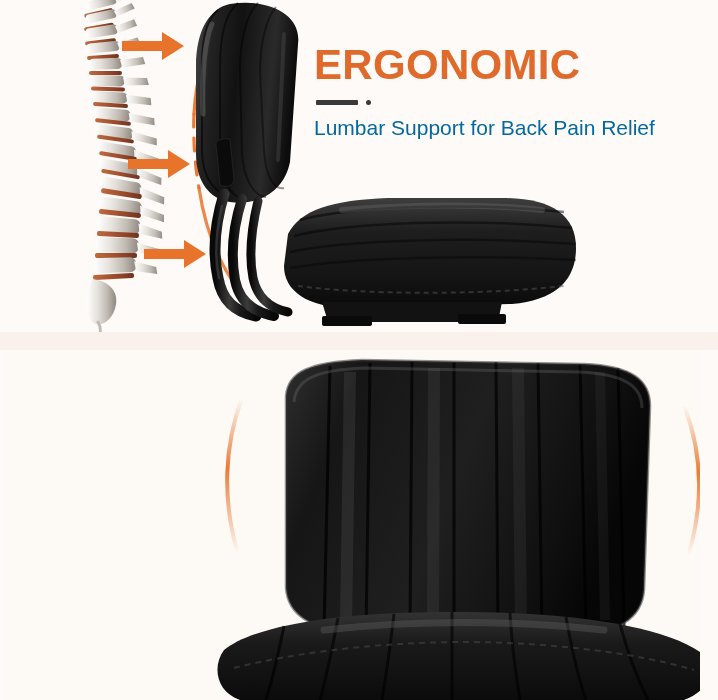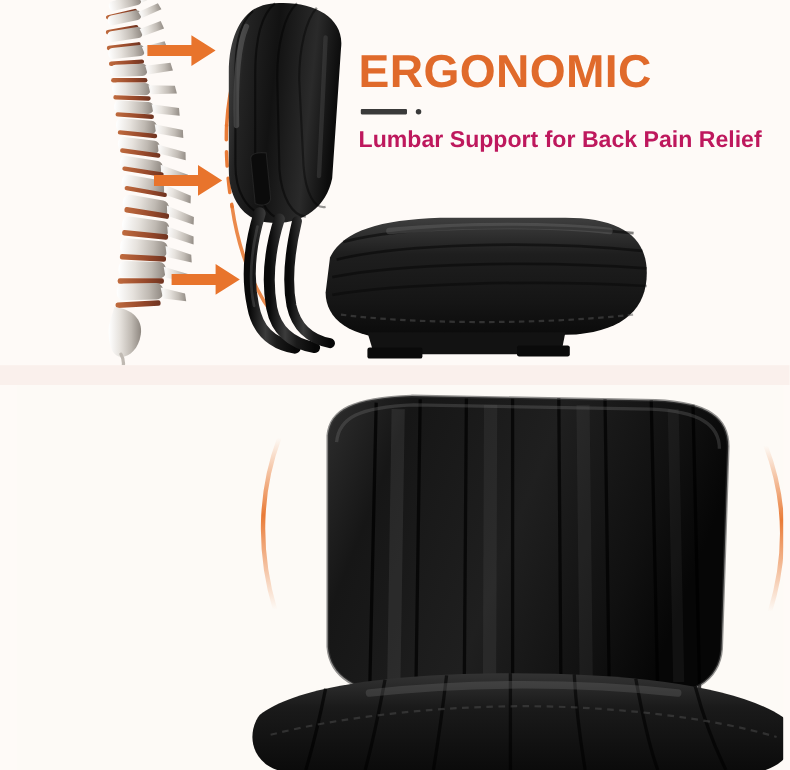--- a/index.html
+++ b/index.html
@@ -6,38 +6,37 @@
   * { margin:0; padding:0; box-sizing:border-box; }
   html,body { width:718px; height:700px; overflow:hidden; }
   body {
     font-family:"Liberation Sans", sans-serif;
     background:#FEFAF7;
     position:relative;
   }
   .page { position:relative; width:718px; height:700px; overflow:hidden; background:#FEFAF7; }
 
   
-  .panel { position:absolute; left:16px; width:696px; overflow:hidden;padding-left:28px; }
+  .panel { position:absolute; left:4px; width:696px; overflow:hidden;padding-left:28px; }
   #panel-top    { top:0;   height:332px; background:#FEFAF7; }
   .panel-divider{ position:absolute; left:0; top:332px; width:718px; height:18px;
                   background:#FAF0EC; }
   #panel-bottom { top:350px; height:350px; background:#FDFAF6; }
 
   
   .headline {
     color:#E06A2B;
     font-weight:bold;
     letter-spacing:0.3px;
     line-height:1.0;
     white-space:nowrap;
   }
   .sub {
-    color:#be185d;
+    color:#0369a1;
     white-space:nowrap;
-    font-weight:bold;
   }
   .dashdot { display:block; }
   .dashdot .dash { display:inline-block; width:42px; height:5px; background:#3A3A3A;
                    border-radius:1px; vertical-align:middle; }
   .dashdot .dot  { display:inline-block; width:5px; height:5px; background:#3A3A3A;
                    border-radius:50%; vertical-align:middle; margin-left:8px; }
 
   #txt-ergonomic { position:absolute; left:310px; top:44px; }
   #txt-ergonomic .headline { font-size:42px; }
   #txt-ergonomic .dashdot  { margin:7px 0 5px 2px; }

